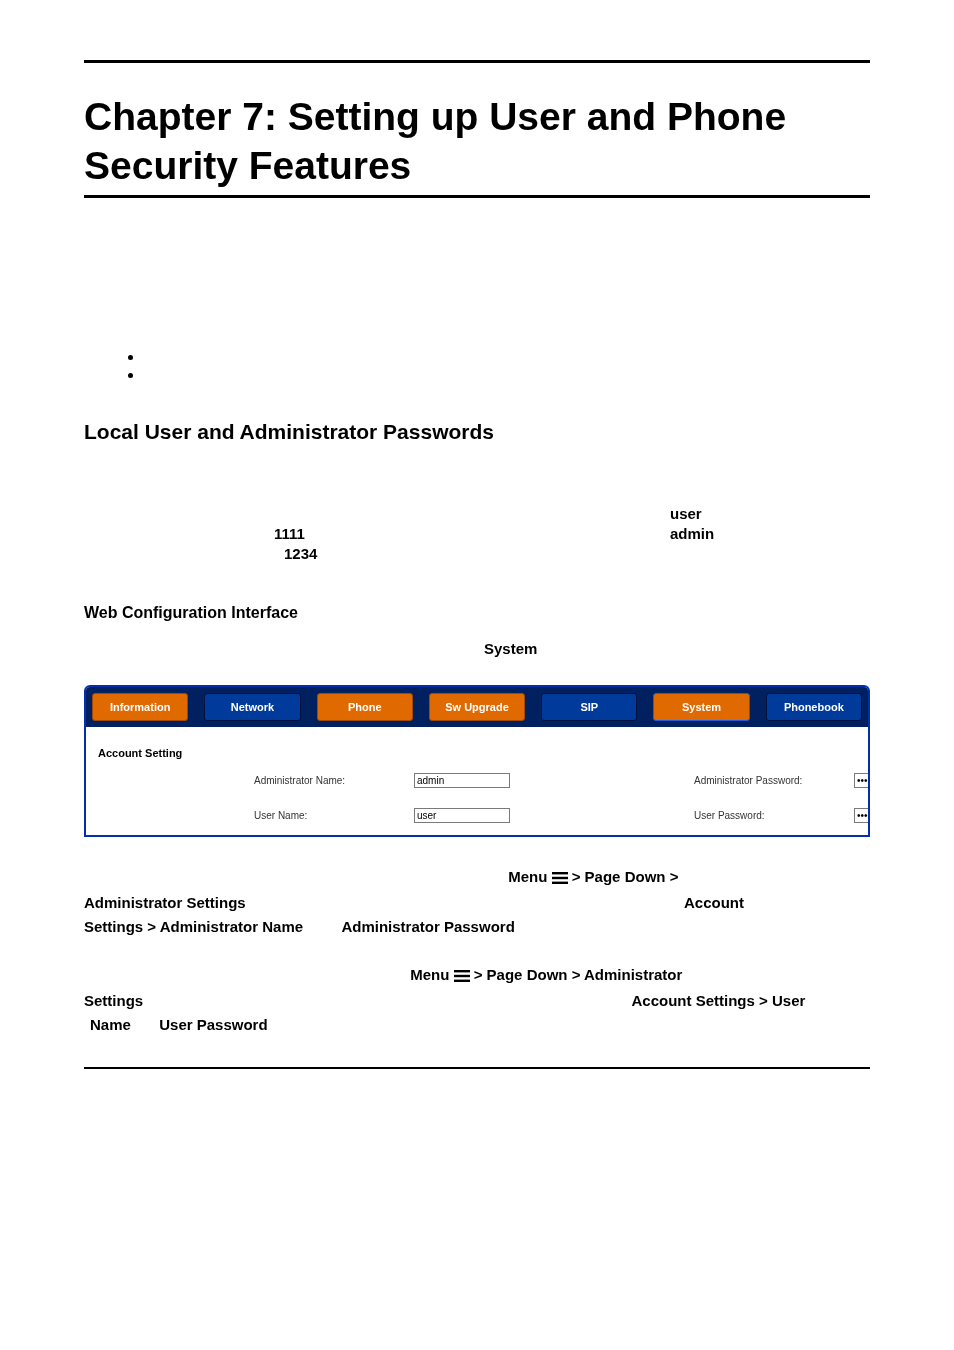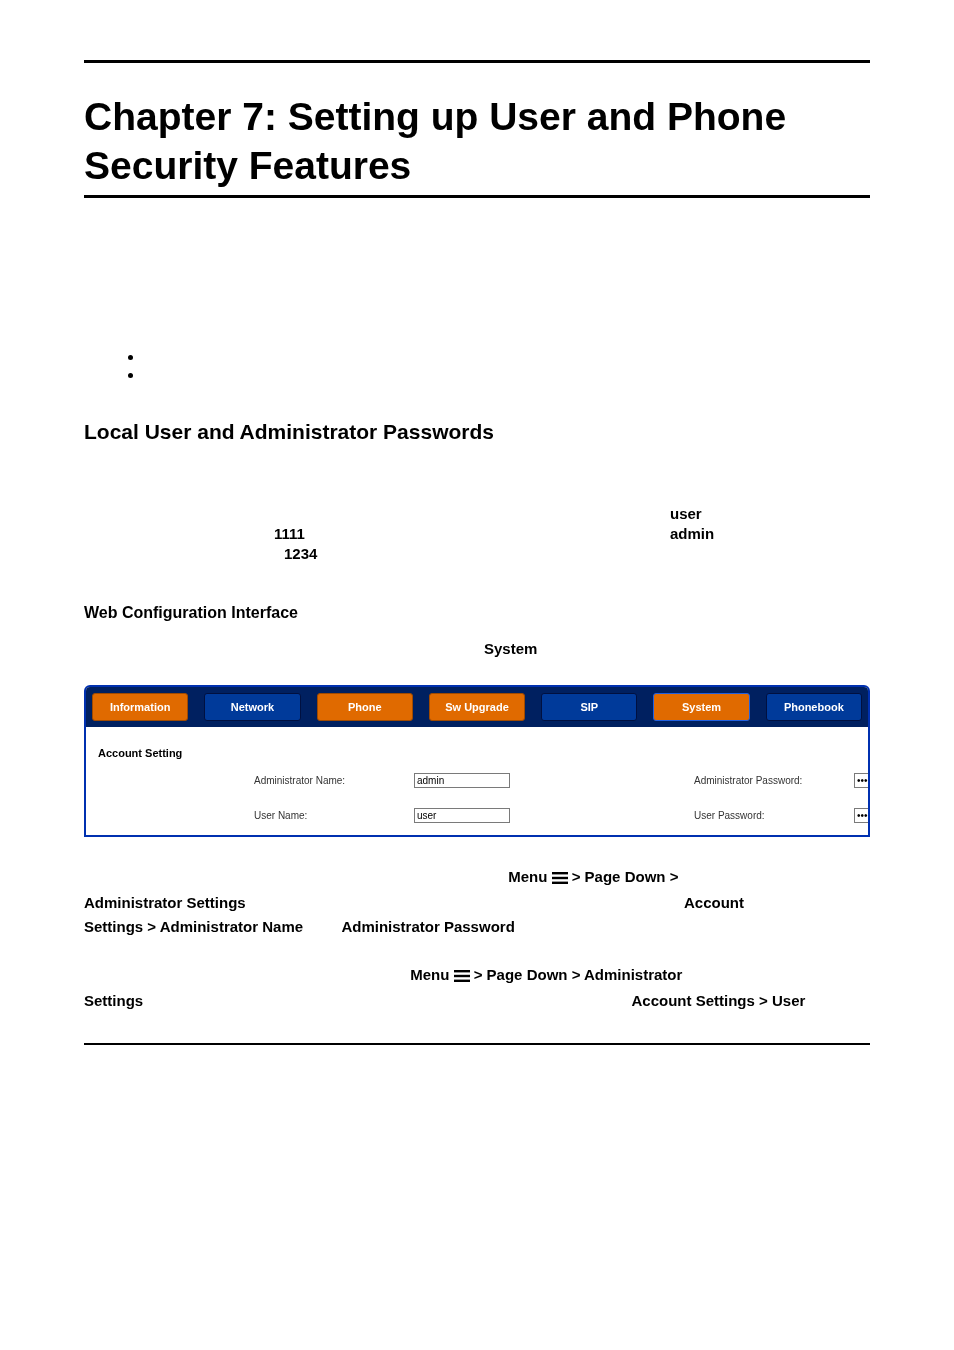--- a/index.html
+++ b/index.html
@@ -146,16 +146,21 @@
             <rect y="9.6" width="16" height="2.4" fill="#000"></rect>
           </svg>
       </span>
       <span class="bold"> &gt; Page Down &gt; Administrator</span>
     </div>
     <div>
       <span class="bold">Settings</span>
       <span style="display:inline-block; width:480px;"></span>
       <span class="bold">Account Settings &gt; User</span>
     </div>
+    <div>
+      <span class="bold" style="margin-left:6px;">Name</span>
+      <span style="display:inline-block; width:20px;"></span>
+      <span class="bold">User Password</span>
+    </div>
   </div>
 
   <div class="bottom-rule"></div>
 </div>
 
 </body></html>

